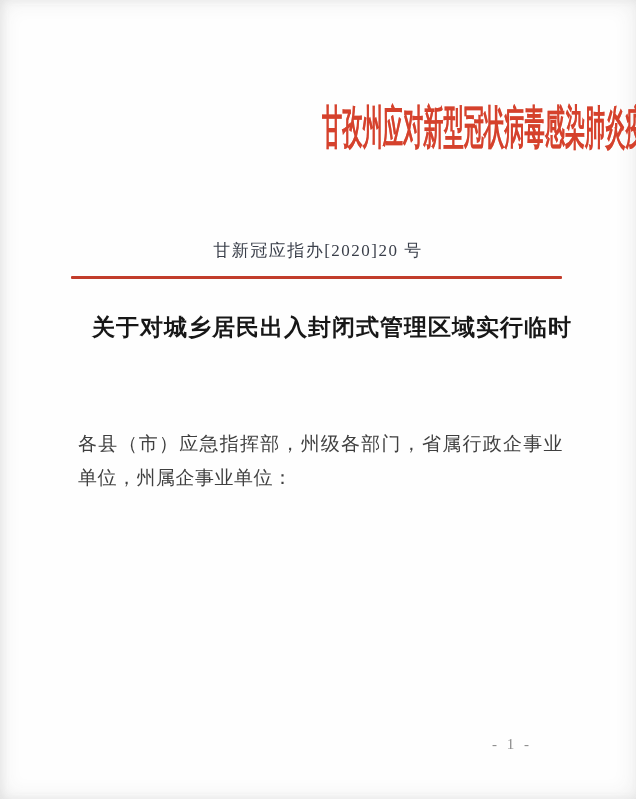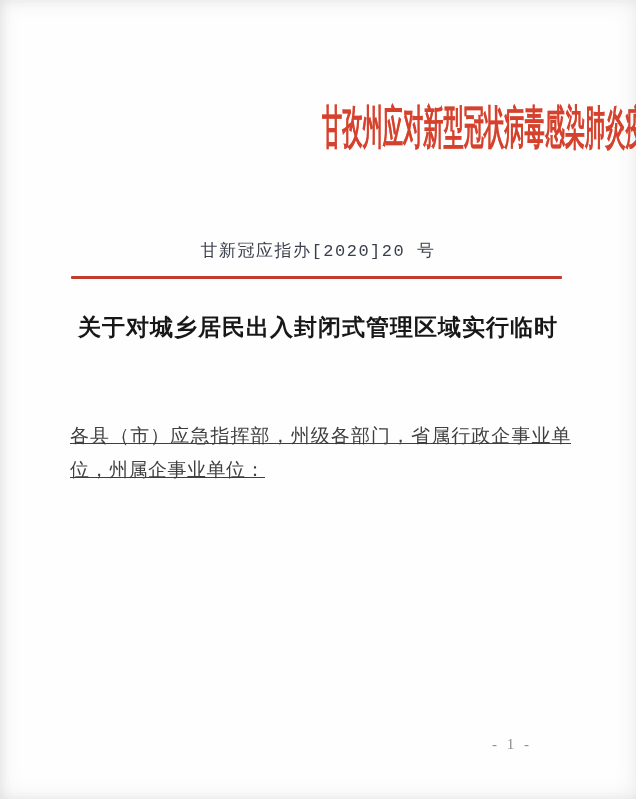--- a/index.html
+++ b/index.html
@@ -39,39 +39,38 @@
   
   .docnum {
     position: absolute;
     top: 239px;
     left: 0;
     width: 636px;
     text-align: center;
     font-size: 17px;
     letter-spacing: 1.5px;
     color: #3a3f4a;
-    font-family: Liberation Mono, monospace;
   }
 
   
   .rule {
     position: absolute;
     top: 276px;
     left: 71px;
     width: 491px;
     height: 3px;
     background: #c23c2b;
     border-radius: 1px;
   }
 
   
   .title {
     position: absolute;
     top: 309px;
-    left: 58px;
+    left: 72px;
     width: 520px;
     text-align: center;
     font-weight: bold;
     font-size: 23px;
     line-height: 38px;
     color: #171717;
     letter-spacing: 1px;
   }
 
   
@@ -79,21 +78,21 @@
     position: absolute;
     top: 419px;
     left: 70px;
     width: 501px;
     font-size: 19px;
     line-height: 33.5px;
     color: #3f3f3f;
     text-align: justify;
     letter-spacing: 0.5px;
   }
-  .bodytext p { margin: 0; text-decoration: underline; }
+  .bodytext p { margin: 8px; }
   .bodytext p.indent { text-indent: 2em; }
 
   
   .pagenum {
     position: absolute;
     top: 736px;
     right: 104px;
     font-size: 15px;
     letter-spacing: 3px;
     color: #8d8d8d;

